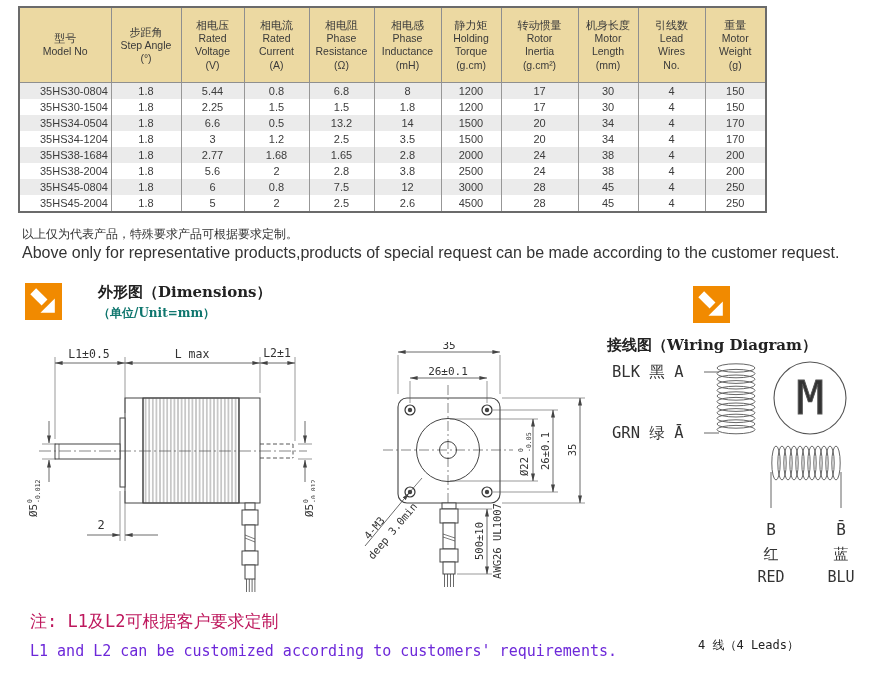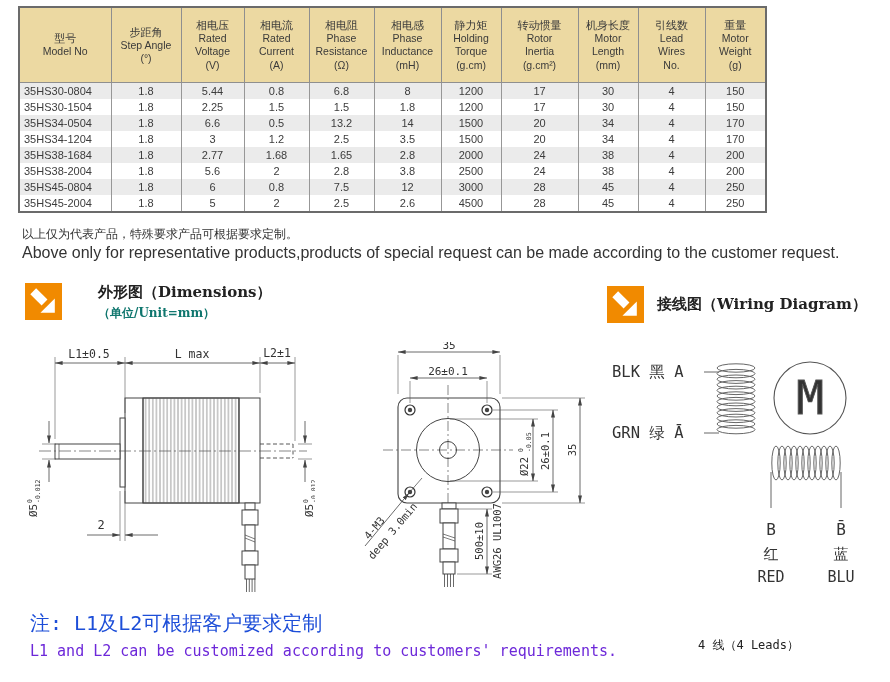--- a/index.html
+++ b/index.html
@@ -24,37 +24,37 @@
   table.spec th .h-zh{display:block;font-size:11px;}
   table.spec th .h-en{display:block;white-space:pre-line;}
   table.spec th .h-unit{display:block;}
   table.spec td{
     font-size:11px;color:#3c3c3c;text-align:center;
     border-left:1px solid #979797;border-right:1px solid #979797;
     height:16px;padding:0 2px;overflow:hidden;white-space:nowrap;
   }
   table.spec tbody tr:nth-child(odd){background:var(--row_alt,#ebebeb);}
   table.spec tbody tr:nth-child(even){background:#ffffff;}
-  table.spec td:first-child{text-align:left;padding-left:4px;}
+  table.spec td:first-child{text-align:left;padding-left:20px;}
 
   
   .top-note-zh{left:22px;top:226px;font-size:12px;}
   .top-note-en{left:22px;top:244px;font-size:16px;}
 
   
   .section-header{display:flex;gap:13px;}
   .sec-icon{width:37px;height:37px;flex:0 0 auto;}
   .sec-title{font-family:"DejaVu Serif",serif;font-weight:bold;font-size:15px;color:#222;}
   .sec-sub{font-family:"DejaVu Serif",serif;font-weight:bold;font-size:12px;color:#0f766e;margin-top:3px;}
   #dim-header{left:25px;top:283px;gap:36px;}
-  #wiring-header{left:607px;top:286px;align-items:center;}
+  #wiring-header{left:607px;top:286px;align-items:center;flex-direction:column;}
 
   
   svg text{font-family:"DejaVu Sans Mono",monospace;fill:#333;}
-  .note-zh-bottom{left:30px;top:610px;font-size:20px;font-family:"DejaVu Sans Mono",monospace;color:#1d4ed8;}
+  .note-zh-bottom{left:30px;top:610px;font-size:17px;font-family:"DejaVu Sans Mono",monospace;color:#be185d;}
   .note-en-bottom{left:30px;top:642px;font-size:15px;font-family:"DejaVu Sans Mono",monospace;color:#6d28d9;}
   .leads-note{left:698px;top:637px;font-size:12px;font-family:"DejaVu Sans Mono",monospace;color:#222;}
 </style>
 </head>
 <body>
 
 <table class="spec">
   <colgroup>
     <col style="width:92px">
       <col style="width:70px">

